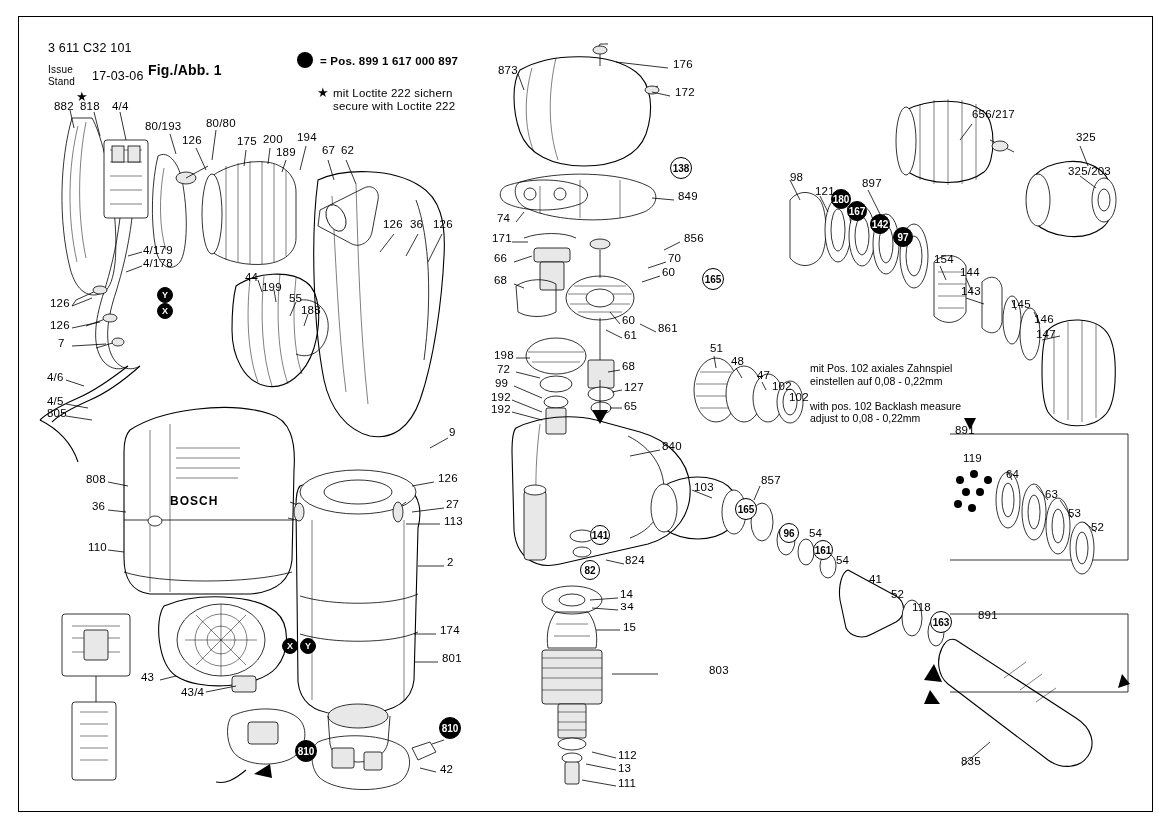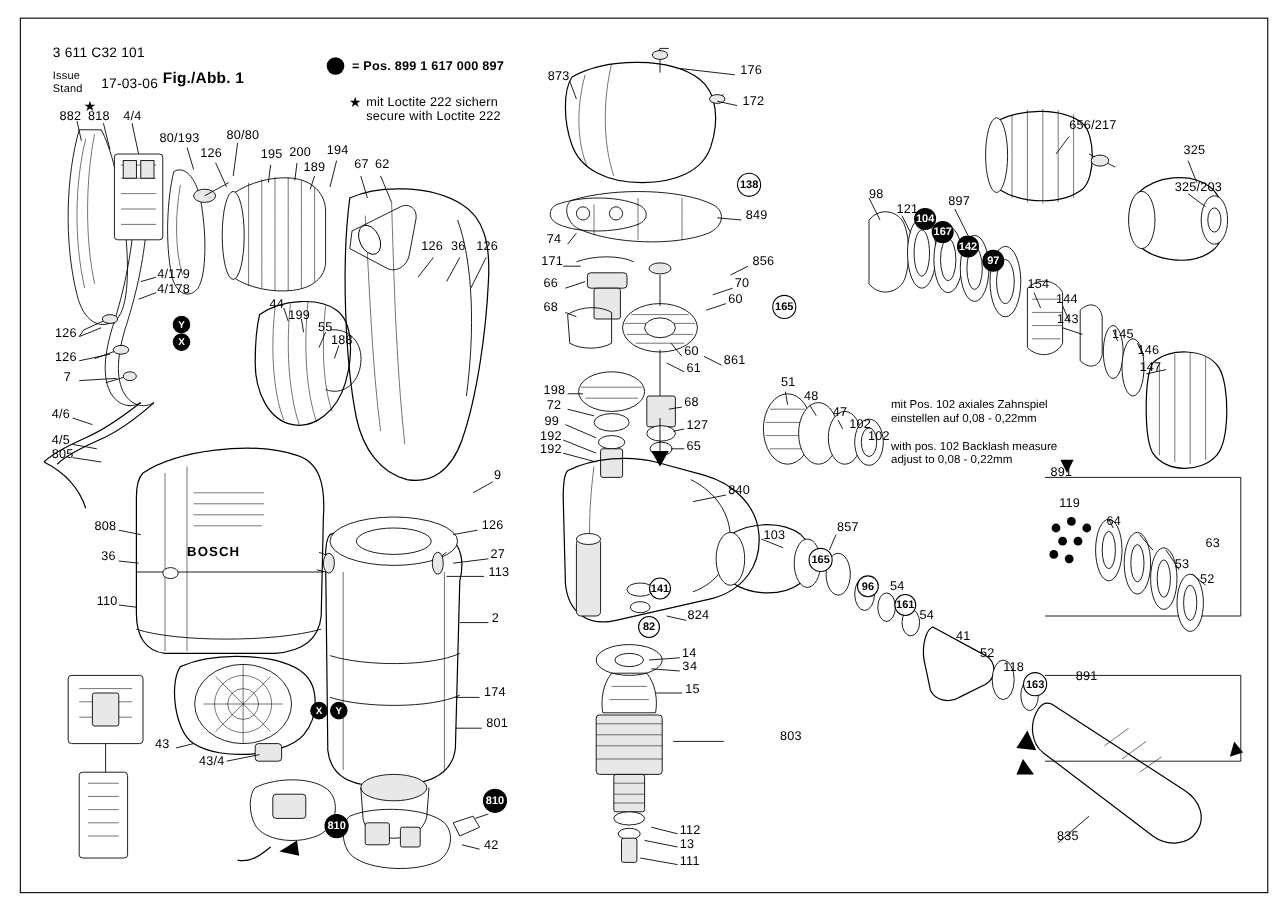--- a/index.html
+++ b/index.html
@@ -437,21 +437,21 @@
       <path d="M962 766 L990 742"></path>
     </g>
   </svg>
 
   <div class="lbl" style="left:54px;top:100px;">882</div>
   <div class="lbl" style="left:80px;top:100px;">818</div>
   <div class="lbl" style="left:112px;top:100px;">4/4</div>
   <div class="lbl" style="left:145px;top:120px;">80/193</div>
   <div class="lbl" style="left:206px;top:117px;">80/80</div>
   <div class="lbl" style="left:182px;top:134px;">126</div>
-  <div class="lbl" style="left:237px;top:135px;">195</div>
+  <div class="lbl" style="left:237px;top:135px;">175</div>
   <div class="lbl" style="left:263px;top:133px;">200</div>
   <div class="lbl" style="left:276px;top:146px;">189</div>
   <div class="lbl" style="left:297px;top:131px;">194</div>
   <div class="lbl" style="left:322px;top:144px;">67</div>
   <div class="lbl" style="left:341px;top:144px;">62</div>
   <div class="lbl" style="left:383px;top:218px;">126</div>
   <div class="lbl" style="left:410px;top:218px;">36</div>
   <div class="lbl" style="left:433px;top:218px;">126</div>
   <div class="lbl" style="left:143px;top:244px;">4/179</div>
   <div class="lbl" style="left:143px;top:257px;">4/178</div>
@@ -530,37 +530,37 @@
   <div class="lbl" style="left:1068px;top:165px;">325/203</div>
   <div class="lbl" style="left:934px;top:253px;">154</div>
   <div class="lbl" style="left:960px;top:266px;">144</div>
   <div class="lbl" style="left:961px;top:285px;">143</div>
   <div class="lbl" style="left:1011px;top:298px;">145</div>
   <div class="lbl" style="left:1034px;top:313px;">146</div>
   <div class="lbl" style="left:1036px;top:328px;">147</div>
   <div class="lbl" style="left:955px;top:424px;">891</div>
   <div class="lbl" style="left:963px;top:452px;">119</div>
   <div class="lbl" style="left:1006px;top:468px;">64</div>
-  <div class="lbl" style="left:1096px;top:488px;">63</div>
+  <div class="lbl" style="left:1045px;top:488px;">63</div>
   <div class="lbl" style="left:1068px;top:507px;">53</div>
   <div class="lbl" style="left:1091px;top:521px;">52</div>
   <div class="lbl" style="left:978px;top:609px;">891</div>
   <div class="lbl" style="left:961px;top:755px;">835</div>
 
   <div class="circ" style="left:670px;top:157px;width:22px;height:22px;">138</div>
   <div class="circ" style="left:702px;top:268px;width:22px;height:22px;">165</div>
   <div class="circ" style="left:590px;top:525px;width:20px;height:20px;">141</div>
   <div class="circ" style="left:580px;top:560px;width:20px;height:20px;">82</div>
   <div class="circ" style="left:735px;top:498px;width:22px;height:22px;">165</div>
   <div class="circ" style="left:813px;top:540px;width:20px;height:20px;">161</div>
   <div class="circ" style="left:779px;top:523px;width:20px;height:20px;">96</div>
   <div class="circ" style="left:930px;top:611px;width:22px;height:22px;">163</div>
   <div class="circ filled" style="left:439px;top:717px;width:22px;height:22px;">810</div>
   <div class="circ filled" style="left:295px;top:740px;width:22px;height:22px;">810</div>
-  <div class="circ filled" style="left:831px;top:189px;width:20px;height:20px;">104</div>
+  <div class="circ filled" style="left:831px;top:189px;width:20px;height:20px;">180</div>
   <div class="circ filled" style="left:847px;top:201px;width:20px;height:20px;">167</div>
   <div class="circ filled" style="left:870px;top:214px;width:20px;height:20px;text-align:right;">142</div>
   <div class="circ filled" style="left:893px;top:227px;width:20px;height:20px;">97</div>
   <div class="circ filled" style="left:157px;top:303px;width:16px;height:16px;font-size:9px;">X</div>
   <div class="circ filled" style="left:157px;top:287px;width:16px;height:16px;font-size:9px;">Y</div>
   <div class="circ filled" style="left:282px;top:638px;width:16px;height:16px;font-size:9px;">X</div>
   <div class="circ filled" style="left:300px;top:638px;width:16px;height:16px;font-size:9px;">Y</div>
 
 </div>
 

